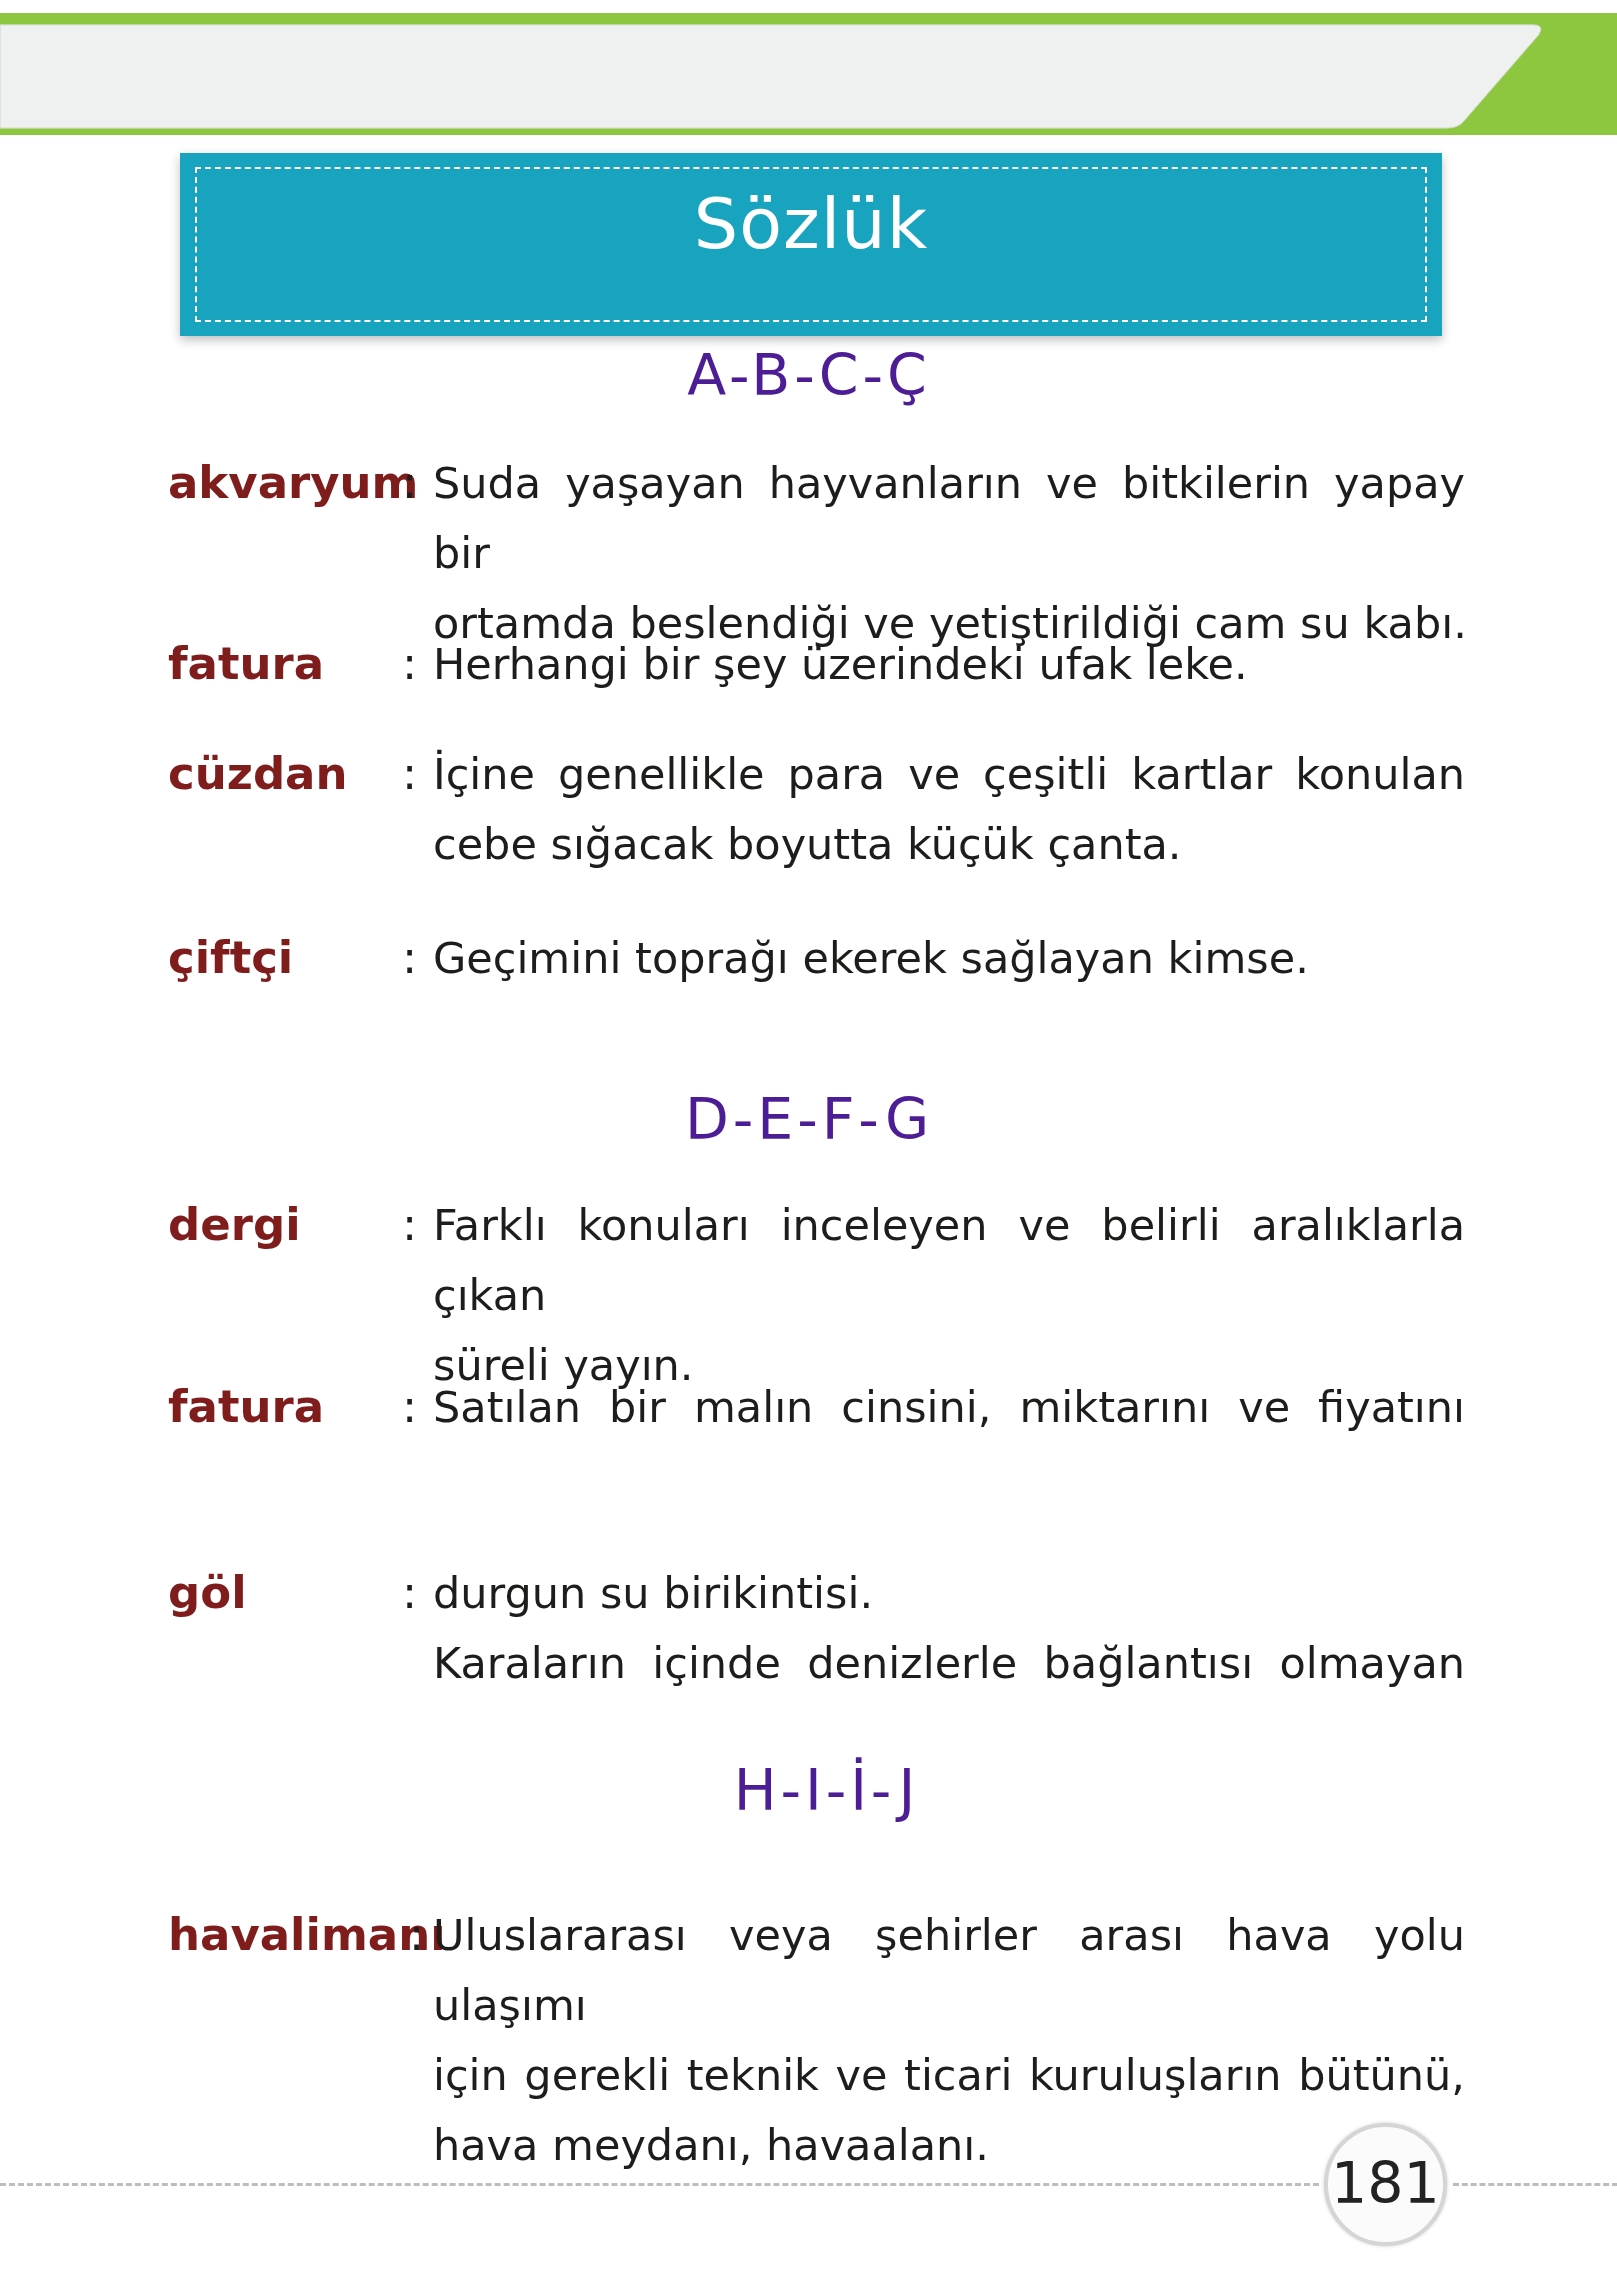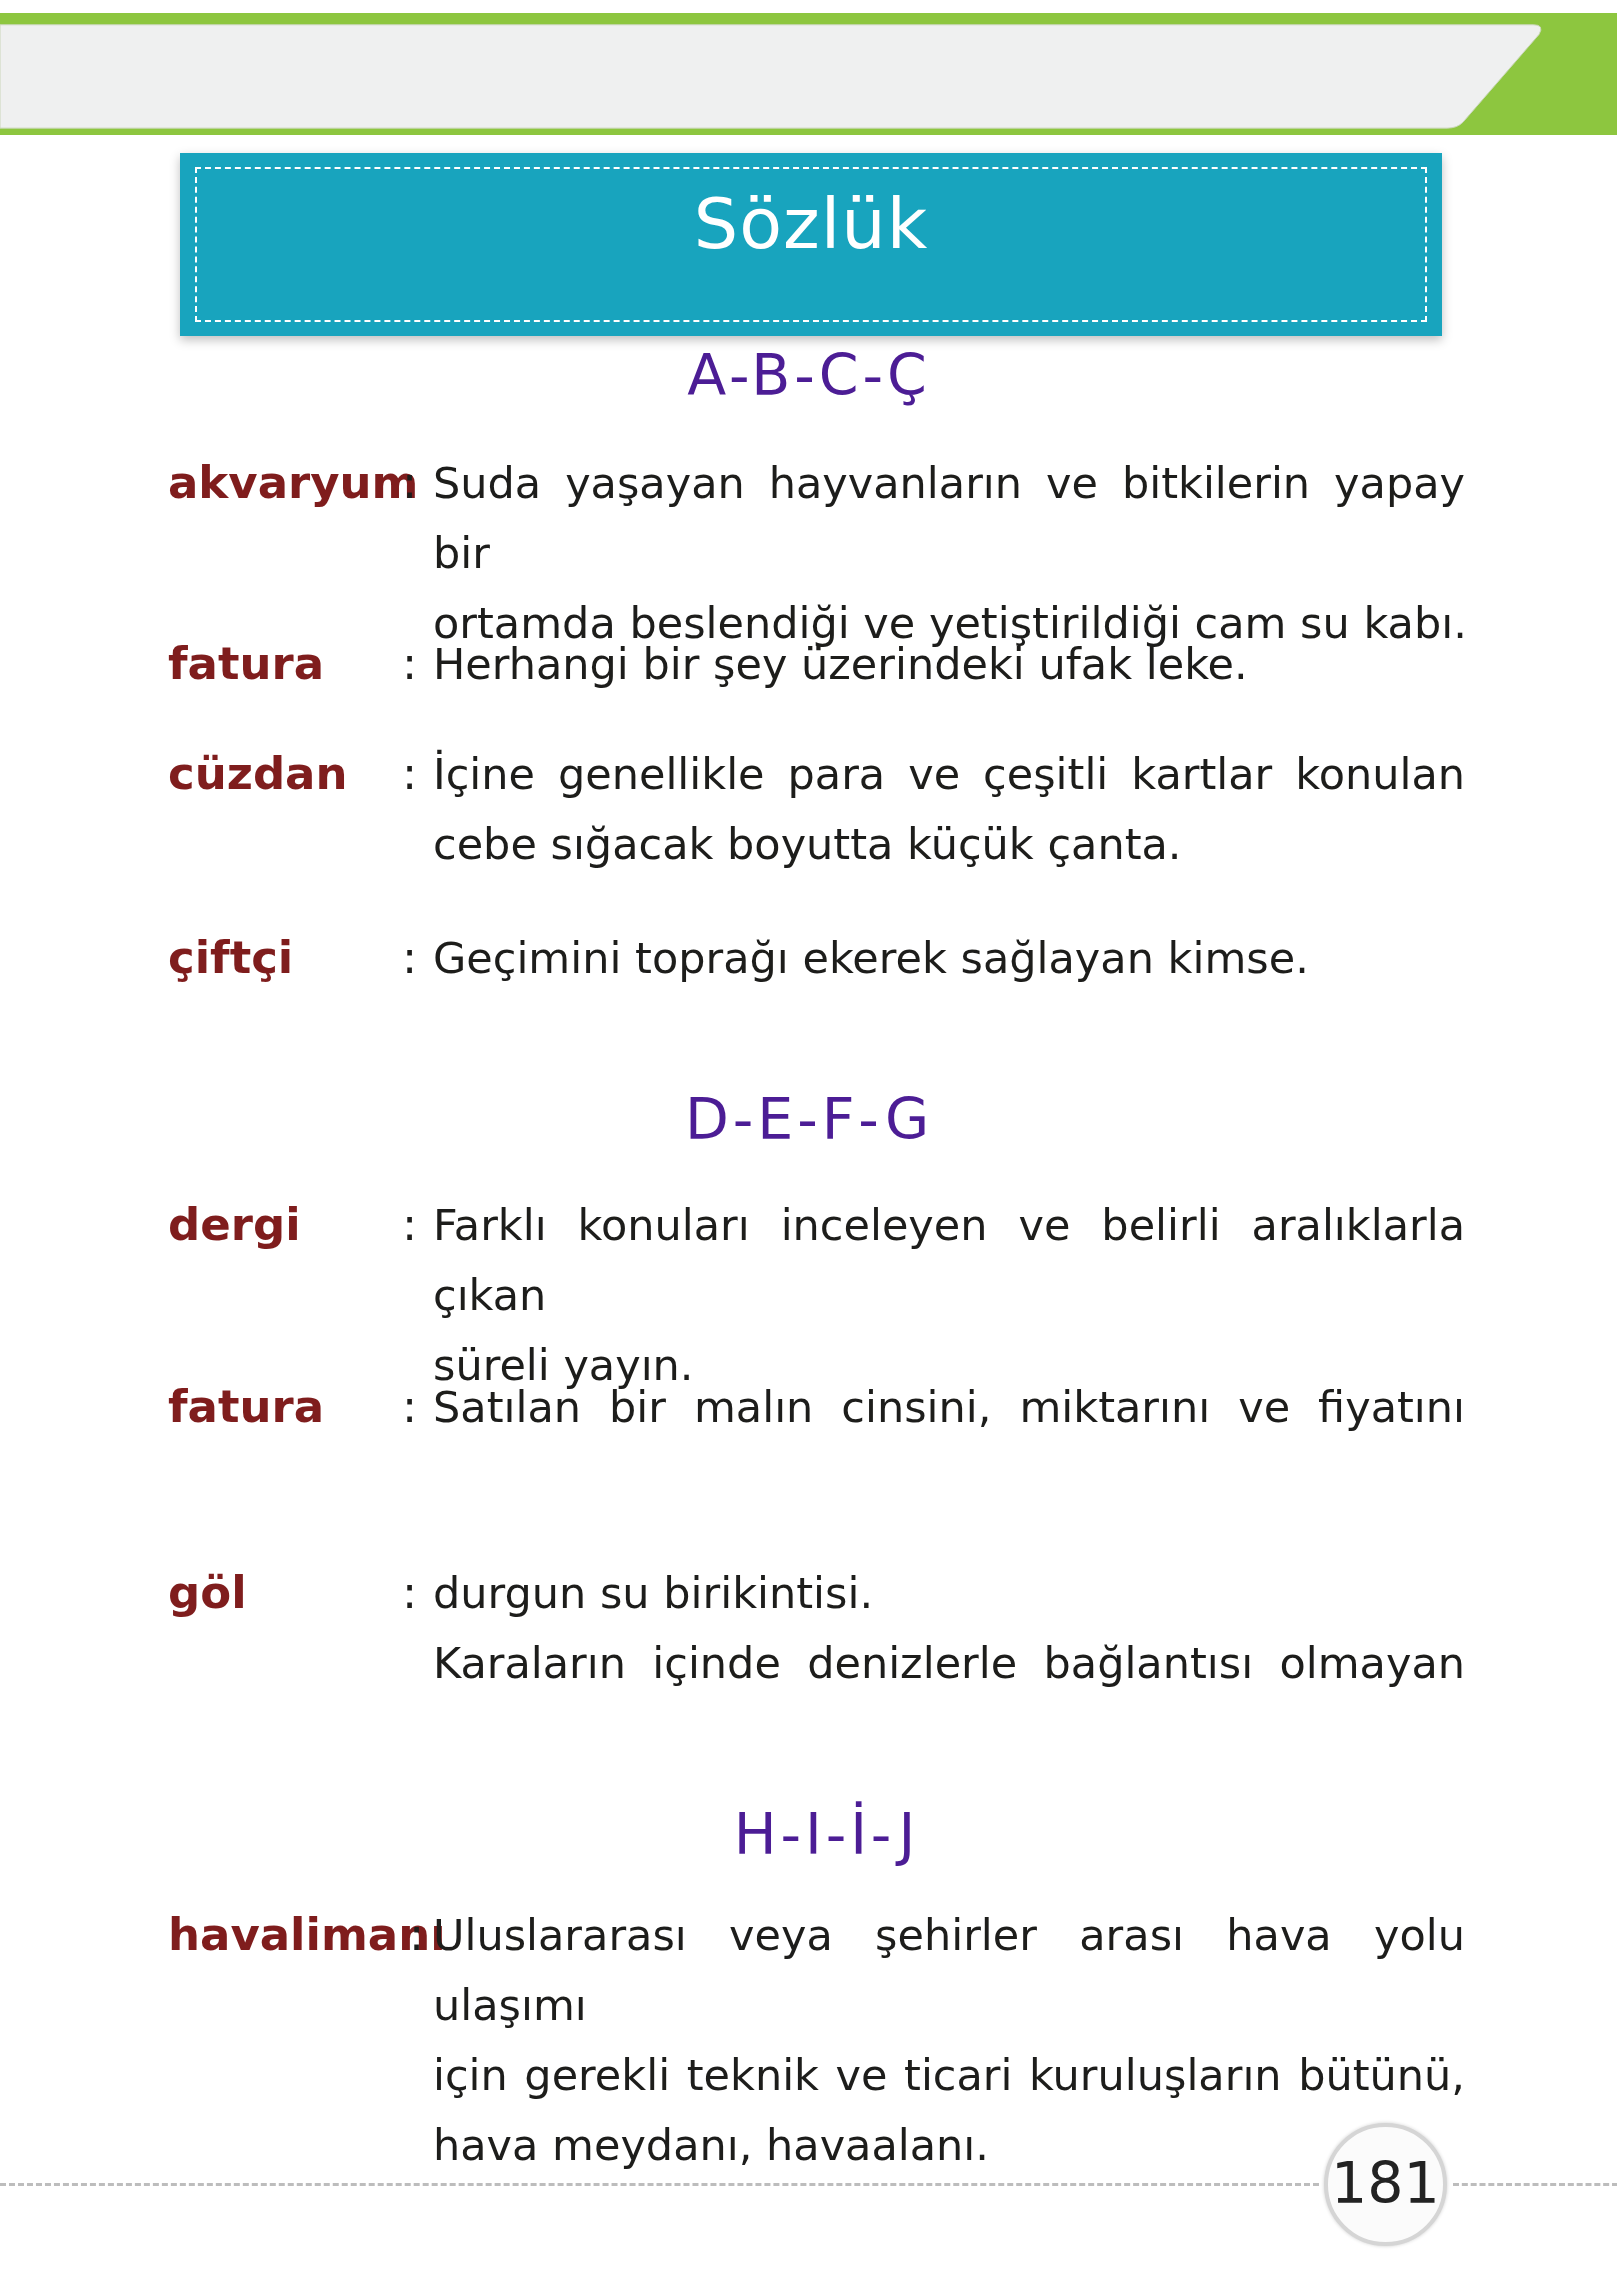--- a/index.html
+++ b/index.html
@@ -104,21 +104,21 @@
 
 <div class="entry" style="top:1558px;">
   <span class="term">göl</span>
   <span class="colon">:</span>
   <div class="def">
     <span class="def-line">durgun su birikintisi.</span>
     <span class="def-line justify">Karaların içinde denizlerle bağlantısı olmayan</span>
   </div>
 </div>
 
-<div class="section-heading" style="top:1800px;padding-left:35px;">H-I-İ-J</div>
+<div class="section-heading" style="top:1756px;padding-left:35px;">H-I-İ-J</div>
 
 <div class="entry" style="top:1900px;">
   <span class="term">havalimanı</span>
   <span class="colon" style="left:241px;">:</span>
   <div class="def">
     <span class="def-line justify">Uluslararası veya şehirler arası hava yolu ulaşımı</span>
     <span class="def-line justify">için gerekli teknik ve ticari kuruluşların bütünü,</span>
     <span class="def-line">hava meydanı, havaalanı.</span>
   </div>
 </div>

